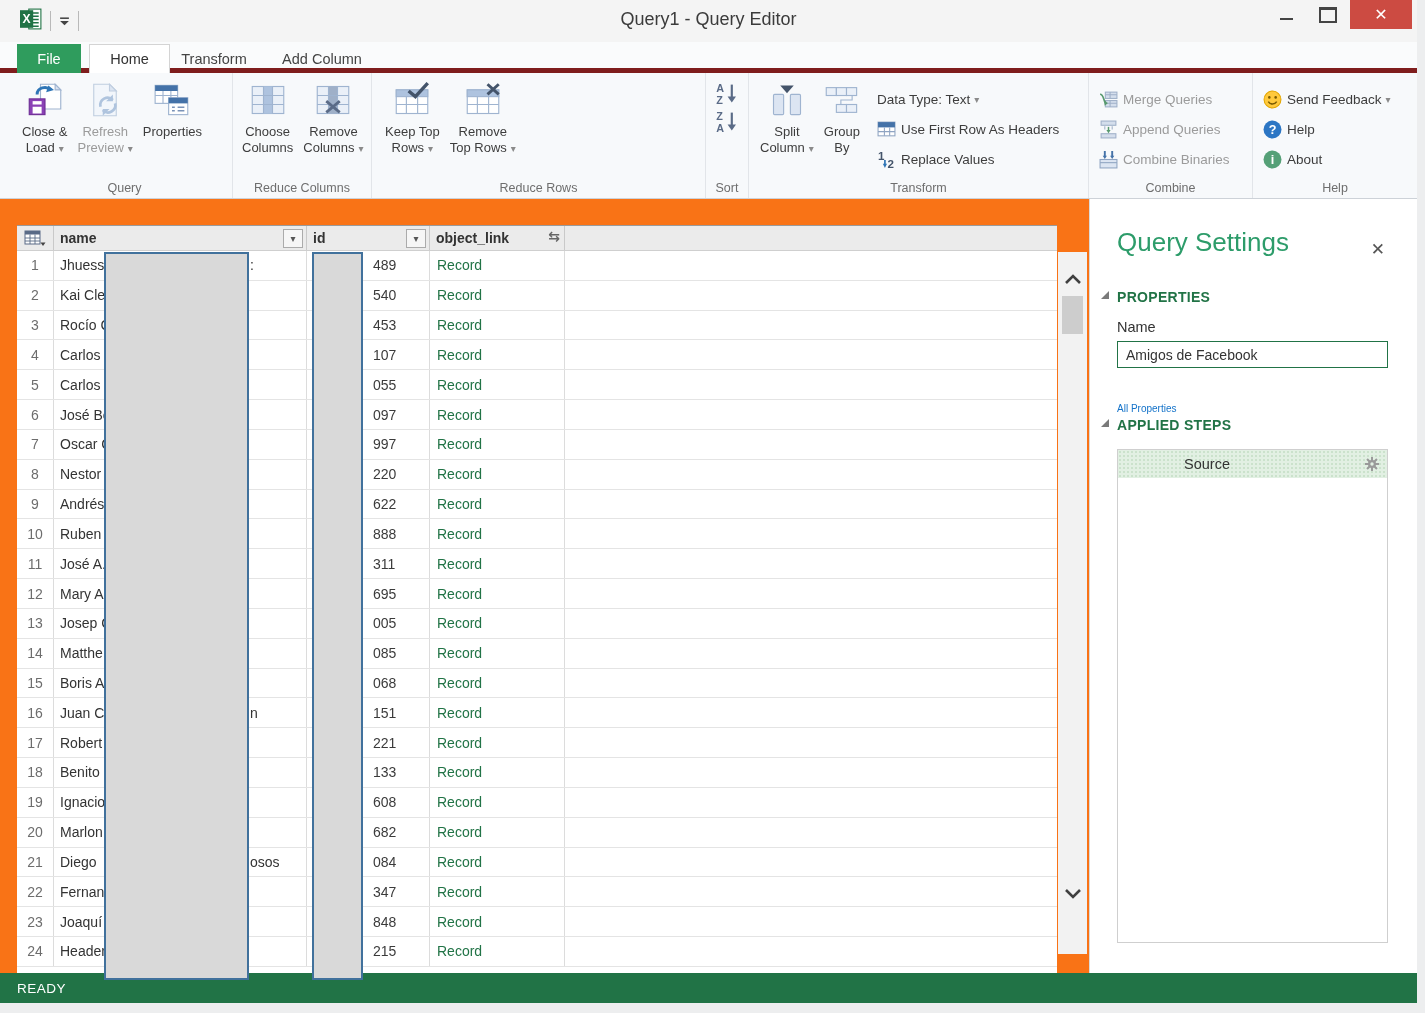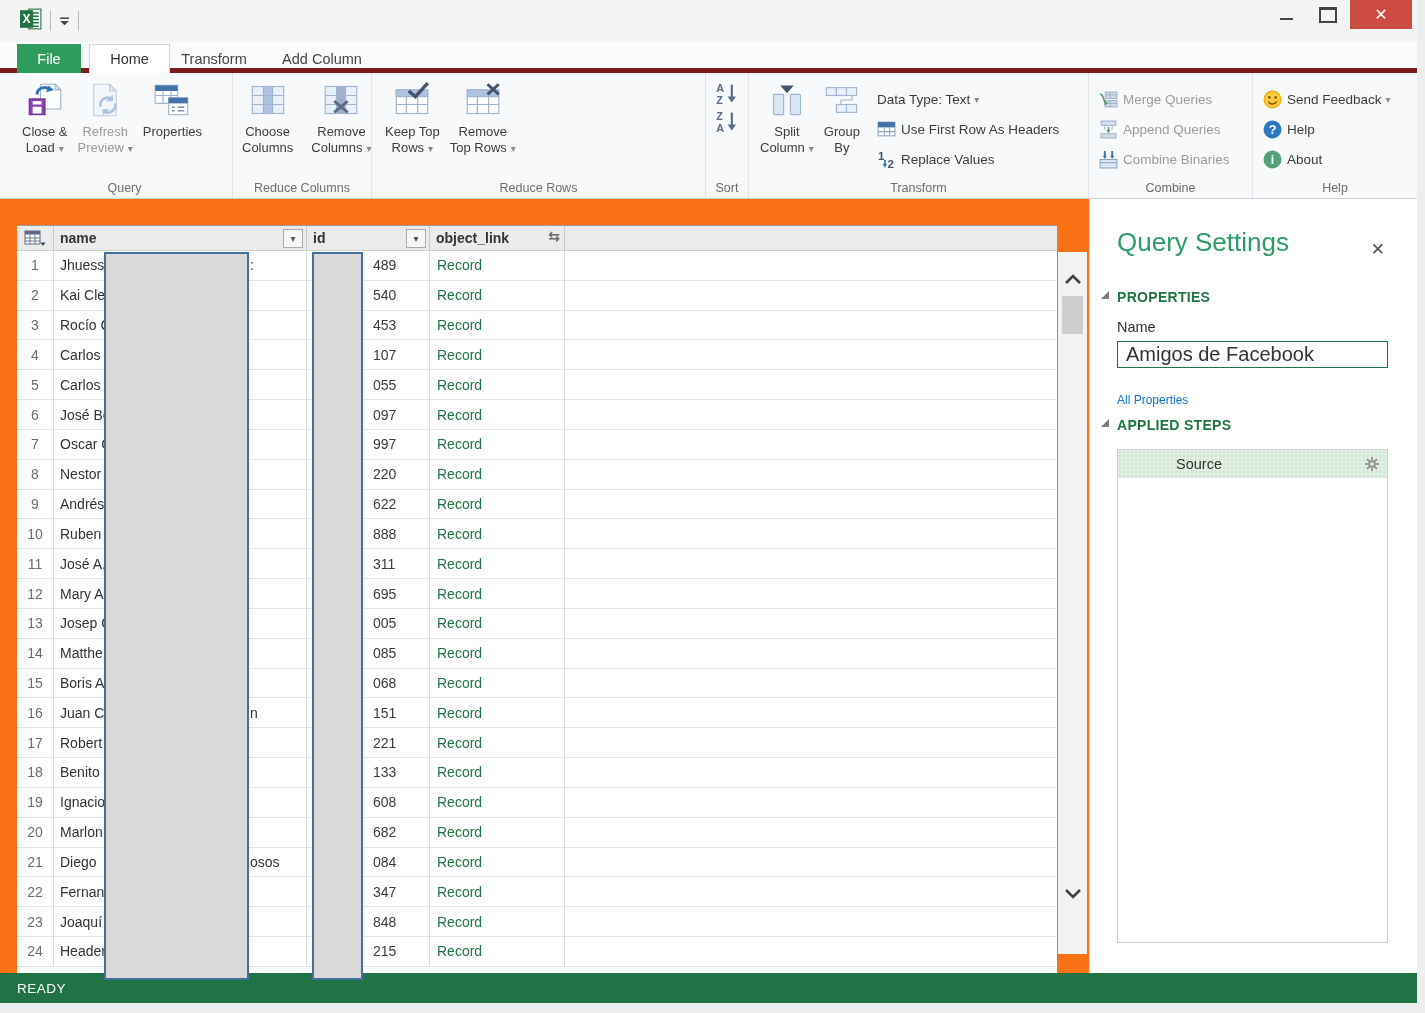--- a/index.html
+++ b/index.html
@@ -46,21 +46,21 @@
   .bigbtn .icon32 { width:36px; height:36px; margin-bottom:6px; }
   .bigbtn .blabel { font-size:13px; line-height:16px; color:#3D3D3D; text-align:center; }
   .bigbtn.dim .blabel { color:#9B9B9B; }
   .smallcol { display:flex; flex-direction:column; margin-top:11px; }
   .smallbtn { display:flex; align-items:center; height:30px; font-size:13.5px; color:#3D3D3D; cursor:default;}
   .smallbtn.dim { color:#9B9B9B; }
   .smallbtn .icon18 { width:19px; height:19px; margin-right:5px; flex:0 0 auto;}
   .caret::after { content:"▾"; color:#8A8A8A; font-size:10px; margin-left:4px; }
 
   #g-query { width:216px; }
-  #g-reducecols { width:139px;gap:8px; }
+  #g-reducecols { width:139px; }
   #g-reducerows { width:334px; }
   #g-sort { width:43px; flex-direction:column; align-items:center;}
   #g-transform { width:340px; }
   #g-combine { width:164px; padding-left:10px;}
   #g-help { width:164px; padding-left:10px;}
   .sorticon { width:24px; height:26px; margin-top:8px; cursor:default;}
 
   
   #main { position:absolute; left:0; top:199px; width:1417px; height:774px; background:#f97316; }
 
@@ -98,27 +98,27 @@
 
   
   #panel { position:absolute; left:1090px; top:0; width:327px; height:774px; background:#fff; }
   .p-title { position:absolute; left:27px; top:28px; font-size:26px; color:#2D9C6A; }
   .p-close { position:absolute; right:32px; top:40px; font-size:17px; color:#555; font-weight:bold; cursor:default;}
   .tri { width:0; height:0; border-left:8px solid transparent; border-bottom:8px solid #7A7A7A;
          position:absolute; left:11px; }
   .p-section { position:absolute; left:27px; font-size:14px; font-weight:bold; color:#217346; letter-spacing:0.3px;}
   .p-namelabel { position:absolute; left:27px; top:120px; font-size:14.5px; color:#333; }
   .p-input { position:absolute; left:27px; top:142px; width:271px; height:27px; border:1.5px solid #217346;
-             font-size:20px; color:#333; padding-left:8px; font-family:inherit; background:#fff;}
-  .p-link { position:absolute; left:27px; top:194px; font-size:12px; color:#1372C9; cursor:pointer;}
+             font-size:14px; color:#333; padding-left:8px; font-family:inherit; background:#fff;}
+  .p-link { position:absolute; left:27px; top:204px; font-size:10px; color:#1372C9; cursor:pointer;}
   #steps-box { position:absolute; left:27px; top:250px; width:271px; height:494px; border:1px solid #CFCFCF; background:#fff;}
   .step-item { height:28px; display:flex; align-items:center; position:relative; font-size:14.5px; color:#333;
                cursor:default;}
   .step-item.selected { background:#E2F0E3;
-      background-image:radial-gradient(#CBE2CC 1px, transparent 1px); background-size:4px 4px; }
+      background-image:radial-gradient(#CBE2CC 1px, transparent 1px); background-size:4px 4px;padding-left:8px; }
   .step-item .step-label { margin-left:58px; }
   .step-gear { position:absolute; right:8px; top:7px; }
 
   
   #statusbar { position:absolute; left:0; top:973px; width:1417px; height:30px; background:#217346;
                display:flex; align-items:center; z-index:10;}
   #statusbar span { color:#fff; font-size:13.5px; letter-spacing:0.5px; margin-left:17px; }
 
   
   .redact { position:absolute; background:#D9D9D9; border:2px solid #41719C; z-index:50; }
@@ -142,20 +142,21 @@
       </span>
       <span class="qat-sep"></span>
       <span>
         <svg width="11" height="9" viewBox="0 0 10 8">
             <path d="M1 1h8" stroke="#444" stroke-width="1.4"></path>
             <path d="M1 3.5l4 4 4-4z" fill="#444"></path>
           </svg>
       </span>
       <span class="qat-sep"></span>
     </div>
+    <div class="title-text">Query1 - Query Editor</div>
     <div class="winbtn" id="btn-min"></div>
     <div class="winbtn" id="btn-max"></div>
     <div class="winbtn" id="btn-close"></div>
   </div>
 
   <div id="tabrow">
     <div class="tab" id="tab-file">File</div>
     <div class="tab" id="tab-home">Home</div>
     <div class="tab" id="tab-transform">Transform</div>
     <div class="tab" id="tab-addcol">Add Column</div>

